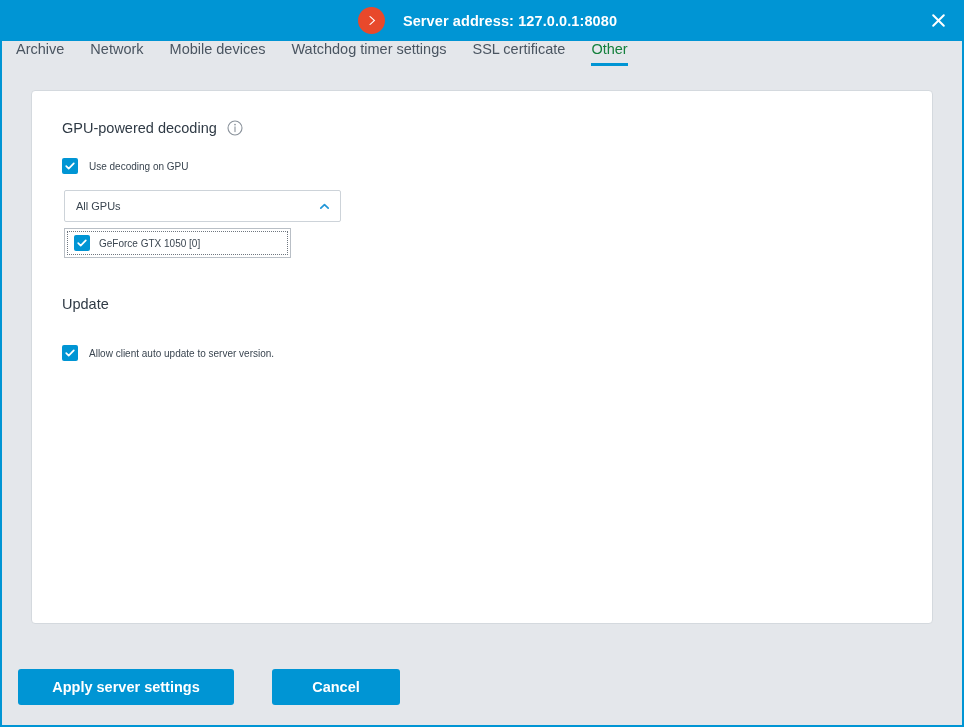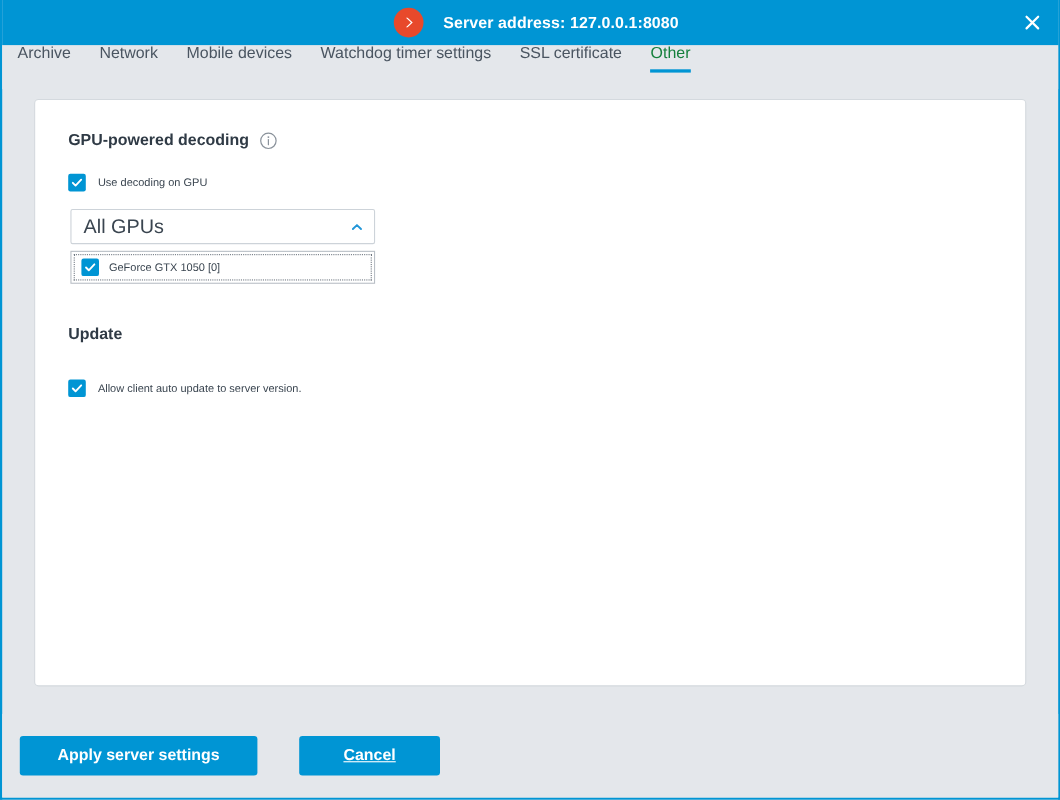--- a/index.html
+++ b/index.html
@@ -109,21 +109,21 @@
     background: #ffffff;
     border: 1px solid #d4d9de;
     border-radius: 4px;
     height: 534px;
     box-sizing: border-box;
     padding: 29px 0 0 30px;
   }
 
   .section-title {
     font-size: 14.5px;
-    font-weight: bold;
+    font-weight: normal;
     color: #2f3a45;
     display: flex;
     align-items: center;
   }
   .info-icon {
     margin-left: 10px;
     display: inline-flex;
     align-items: center;
     cursor: pointer;
   }
@@ -164,31 +164,31 @@
     border: 1px solid #cdd3d9;
     border-radius: 2px;
     background: #ffffff;
     display: flex;
     align-items: center;
     padding: 0 9px 0 11px;
     cursor: pointer;
   }
   .combo-value {
     flex: 1 1 auto;
-    font-size: 18px;
+    font-size: 11px;
     color: #3a4550;
   }
   .chev { display: flex; align-items: center; }
   .chev svg { display: block; }
 
   
   .dropdown {
     margin-top: 6px;
     margin-left: 2px;
-    width: 277px;
+    width: 227px;
     box-sizing: border-box;
     border: 1px solid #b9bfc6;
     background: #ffffff;
     padding: 2px;
   }
   .dd-item {
     border: 1px dotted #6f7780;
     height: 24px;
     display: flex;
     align-items: center;
@@ -217,21 +217,21 @@
     color: #ffffff;
     border: none;
     border-radius: 3px;
     font-family: "Liberation Sans", sans-serif;
     font-size: 14.5px;
     font-weight: bold;
     cursor: pointer;
     padding: 0 22px;
   }
   .btn-apply { min-width: 216px; }
-  .btn-cancel { min-width: 128px; margin-left: 38px; text-decoration: underline; }
+  .btn-cancel { min-width: 128px; margin-left: 38px; }
 </style>
 </head>
 <body>
 
 <div class="window">
 
   <div class="titlebar">
     <div class="logo">
       <svg width="15" height="15" viewBox="0 0 15 15">
         <path d="M5 3.2 L9.6 7.5 L5 11.8 L6.6 11.8 L11.2 7.5 L6.6 3.2 Z" fill="#ffffff"></path>

